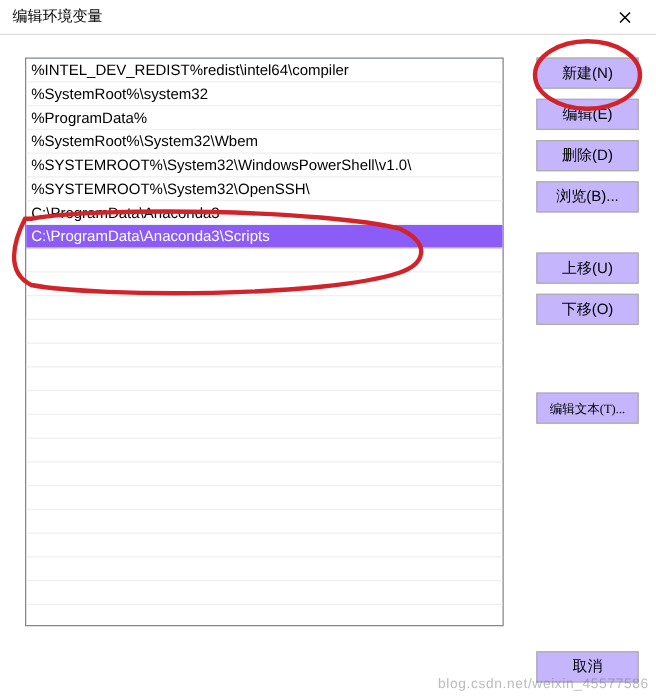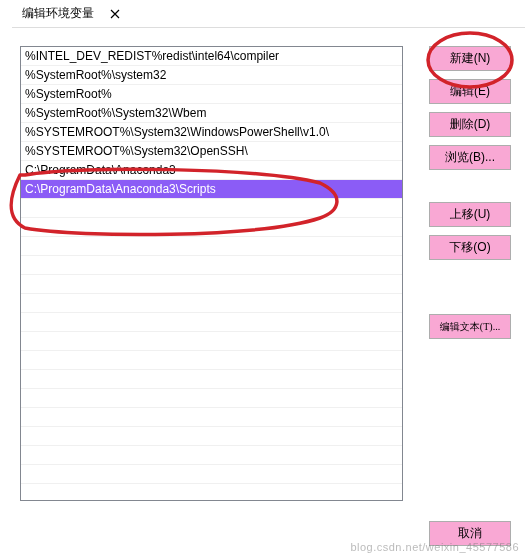--- a/index.html
+++ b/index.html
@@ -7,25 +7,25 @@
       width: 525px;
       height: 557px;
       font-family: "Microsoft YaHei", "Segoe UI", Tahoma, sans-serif;
       font-size: 12px;
       background: #fff;
       position: relative;
       overflow: hidden;
     }
     .titlebar {
       display: flex;
+      justify-content: space-between;
       align-items: center;
       height: 28px;
       padding: 0 4px 0 10px;
       border-bottom: 1px solid #ddd;
-      margin-left: 12px;
     }
     .titlebar .title { font-size: 12px; color: #000; }
     .close {
       width: 42px;
       height: 26px;
       display: flex;
       align-items: center;
       justify-content: center;
       font-size: 14px;
       color: #000;
@@ -57,21 +57,21 @@
     }
     .sidebar {
       width: 82px;
       display: flex;
       flex-direction: column;
       gap: 8px;
     }
     .btn {
       height: 25px;
       border: 1px solid #adadad;
-      background: #f9a8d4;
+      background: #c4b5fd;
       font-family: inherit;
       font-size: 12px;
       text-align: center;
       cursor: pointer;
     }
     .spacer-sm { height: 16px; }
     .spacer-lg { height: 38px; }
     .btn-editText { font-size: 10px; font-family: Liberation Serif, serif; }
     .bottom-bar {
       position: absolute;
@@ -102,21 +102,21 @@
     <svg width="10" height="10" viewBox="0 0 10 10">
       <path d="M1 1 L9 9 M9 1 L1 9" stroke="#000" stroke-width="1.2" fill="none"></path>
     </svg>
   </div>
 </div>
 
 <div class="content">
   <div class="listbox" id="listbox">
       <div class="row">%INTEL_DEV_REDIST%redist\intel64\compiler</div>
       <div class="row">%SystemRoot%\system32</div>
-      <div class="row">%SystemRoot%</div>
+      <div class="row">%ProgramData%</div>
       <div class="row">%SystemRoot%\System32\Wbem</div>
       <div class="row">%SYSTEMROOT%\System32\WindowsPowerShell\v1.0\</div>
       <div class="row">%SYSTEMROOT%\System32\OpenSSH\</div>
       <div class="row">C:\ProgramData\Anaconda3</div>
       <div class="row selected">C:\ProgramData\Anaconda3\Scripts</div>
       <div class="row"></div>
       <div class="row"></div>
       <div class="row"></div>
       <div class="row"></div>
       <div class="row"></div>

